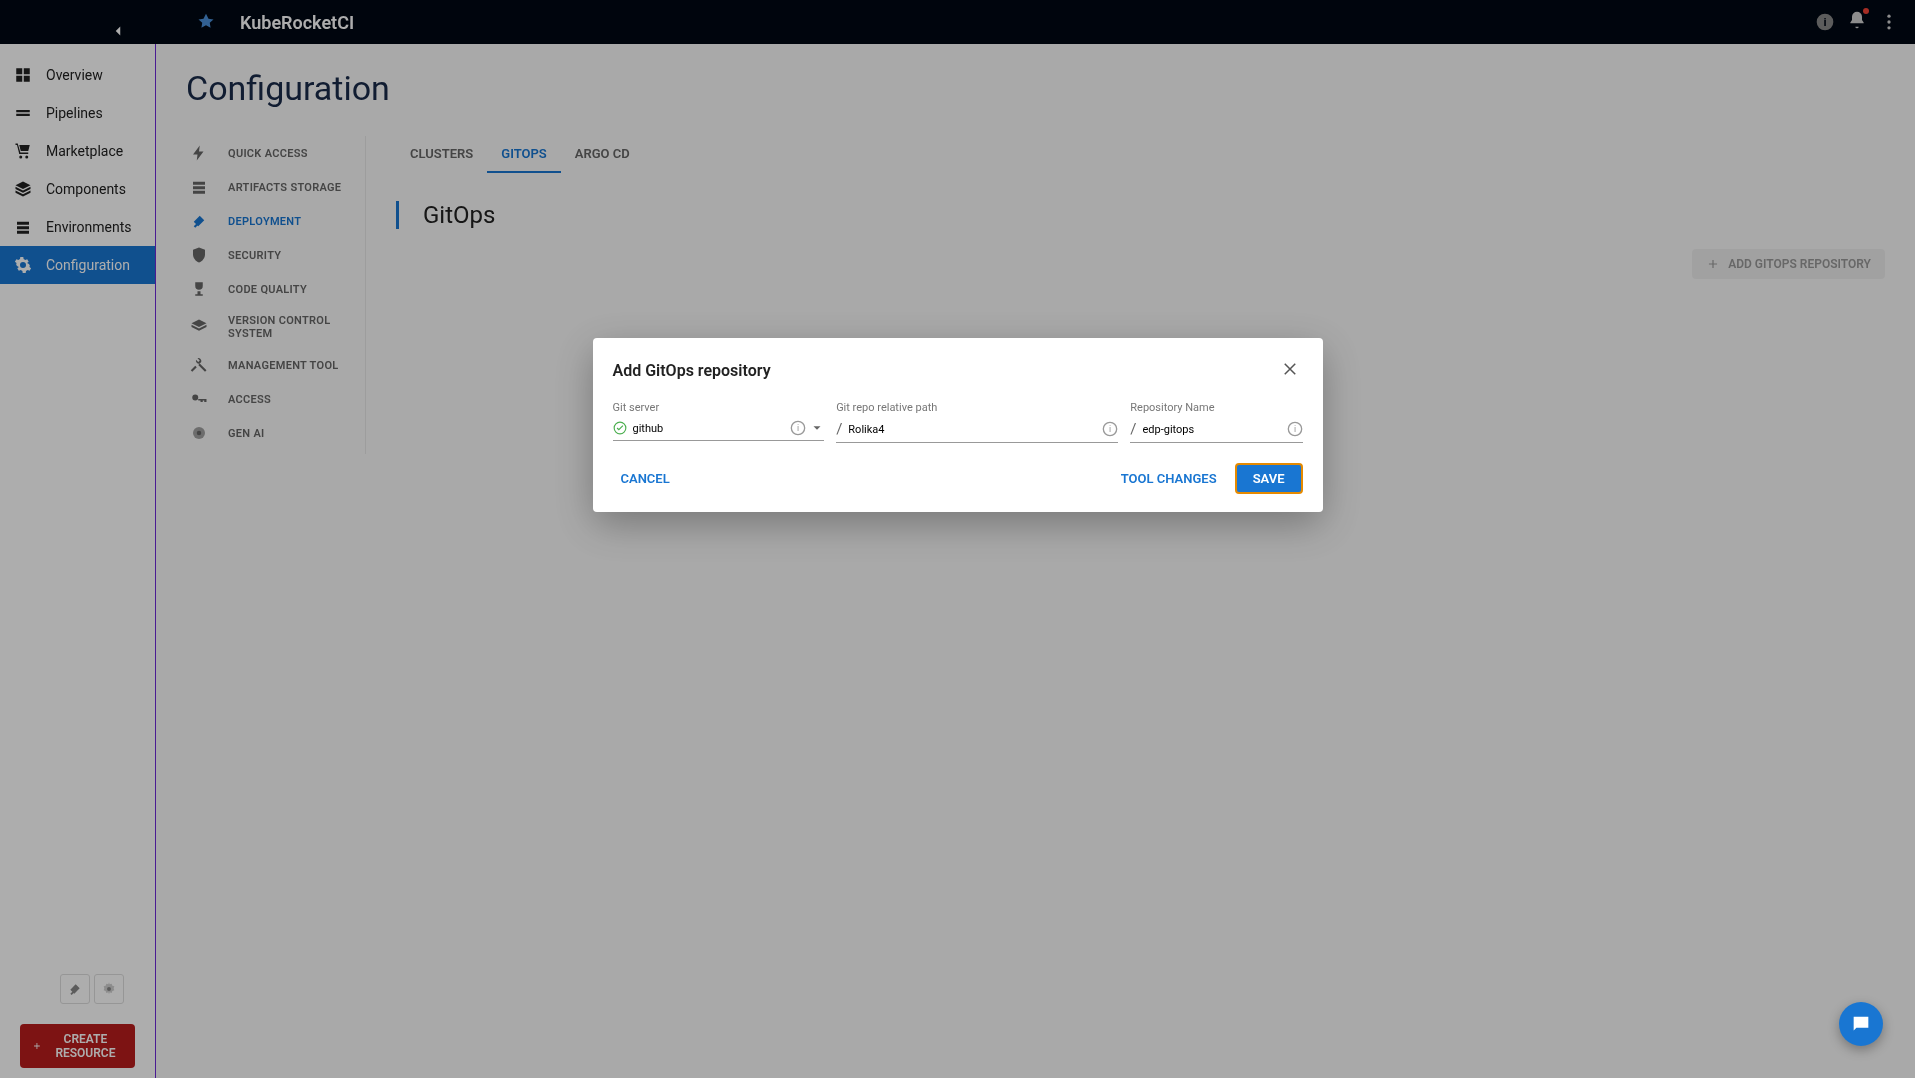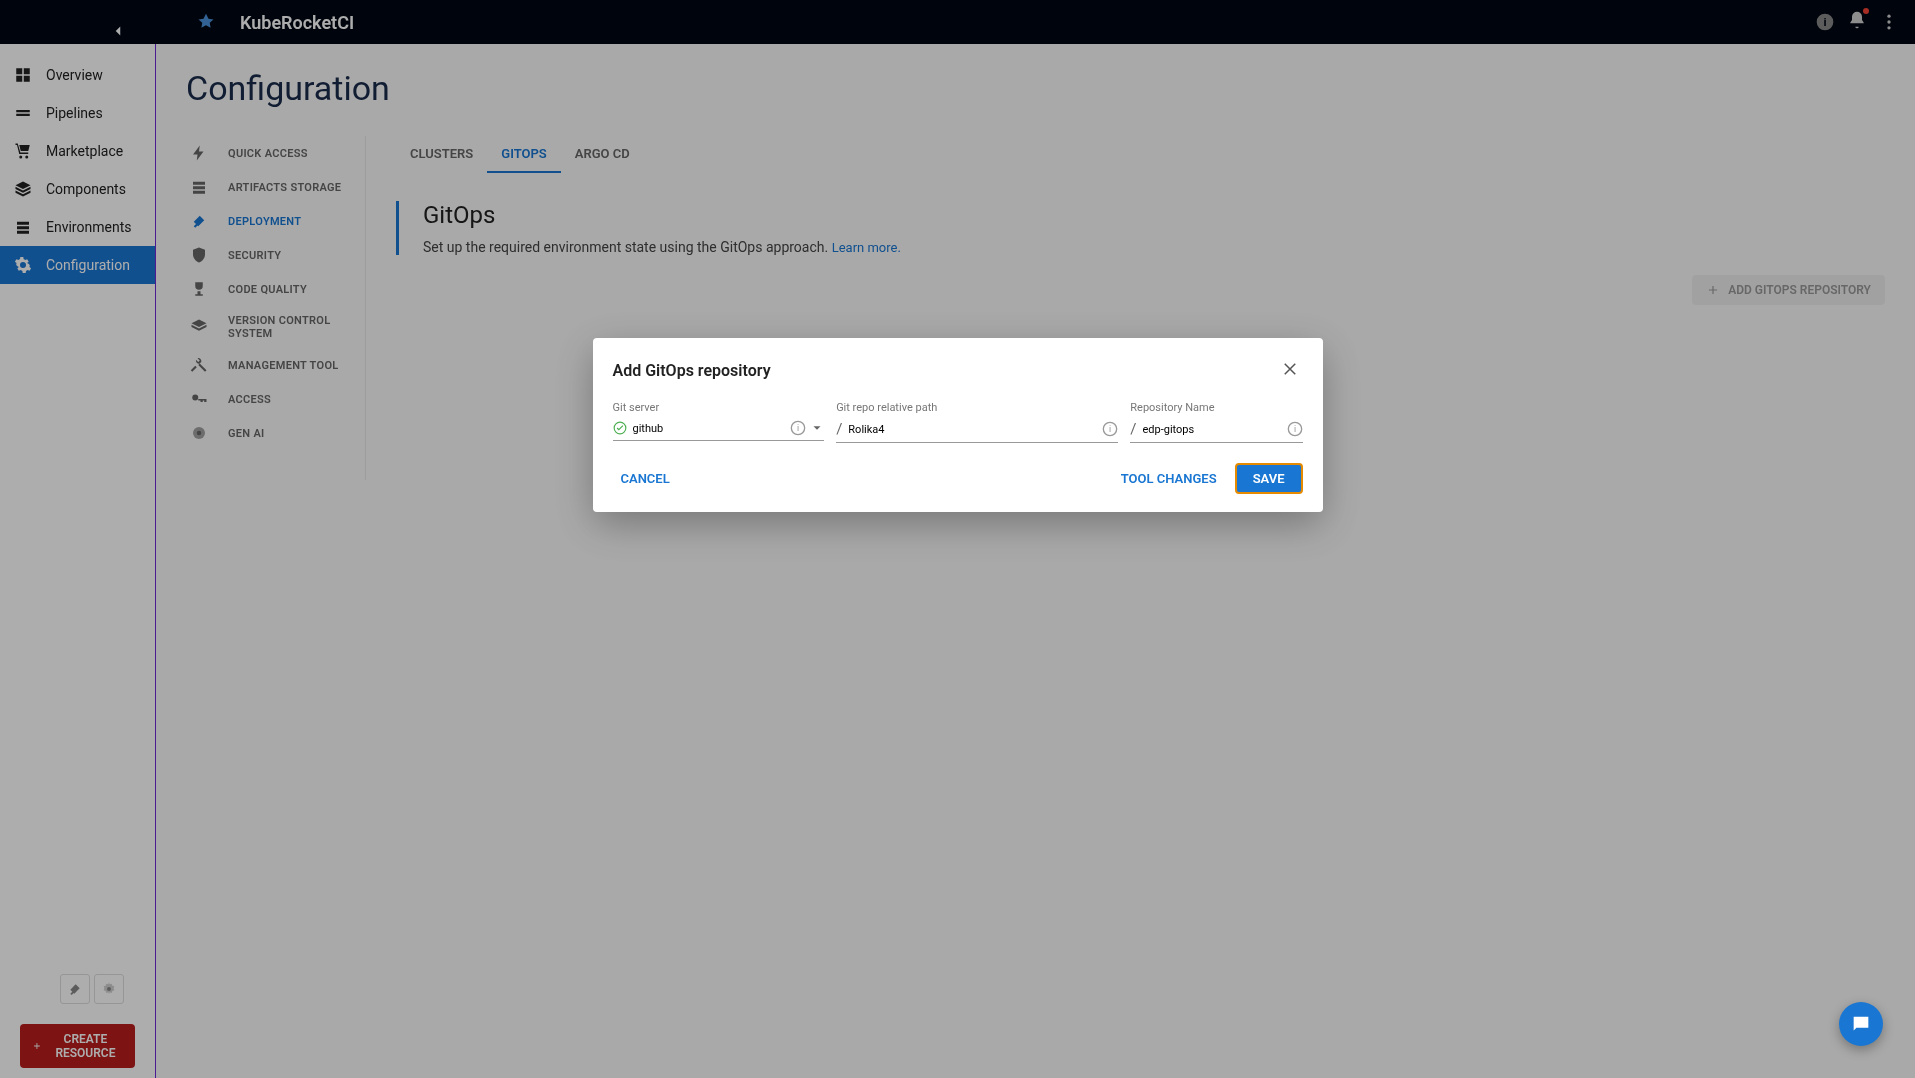--- a/index.html
+++ b/index.html
@@ -229,21 +229,20 @@
 
       <div class="config-content">
         <div class="tabs">
           <div class="tab">CLUSTERS</div>
           <div class="tab active">GITOPS</div>
           <div class="tab">ARGO CD</div>
         </div>
 
         <div class="section-header">
           <h2 class="section-title">GitOps</h2>
-          <p class="section-desc"><span>Set up the required environment state using the GitOps approach.</span> <a class="learn-more">Learn more.</a></p>
         </div>
 
         <div class="add-repo-row">
           <button class="add-repo-btn">
               <svg width="14" height="14" viewBox="0 0 24 24" fill="#999">
                 <path d="M11 5h2v14h-2zM5 11h14v2H5z"></path>
               </svg>
               <span>ADD GITOPS REPOSITORY</span>
             </button>
         </div>

